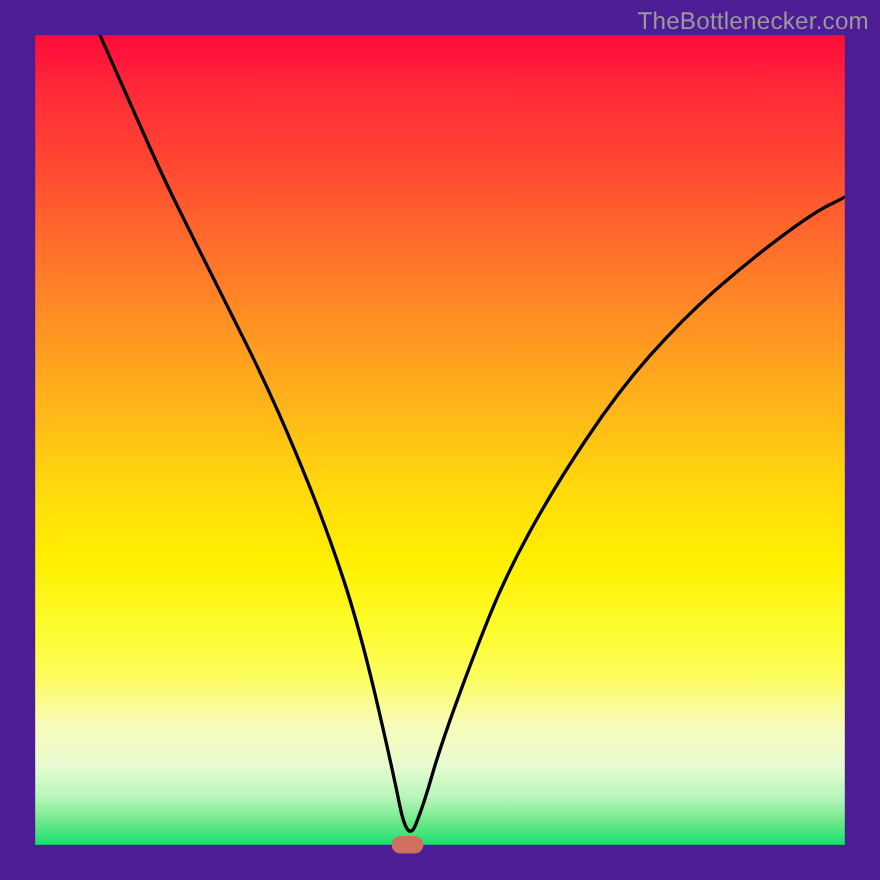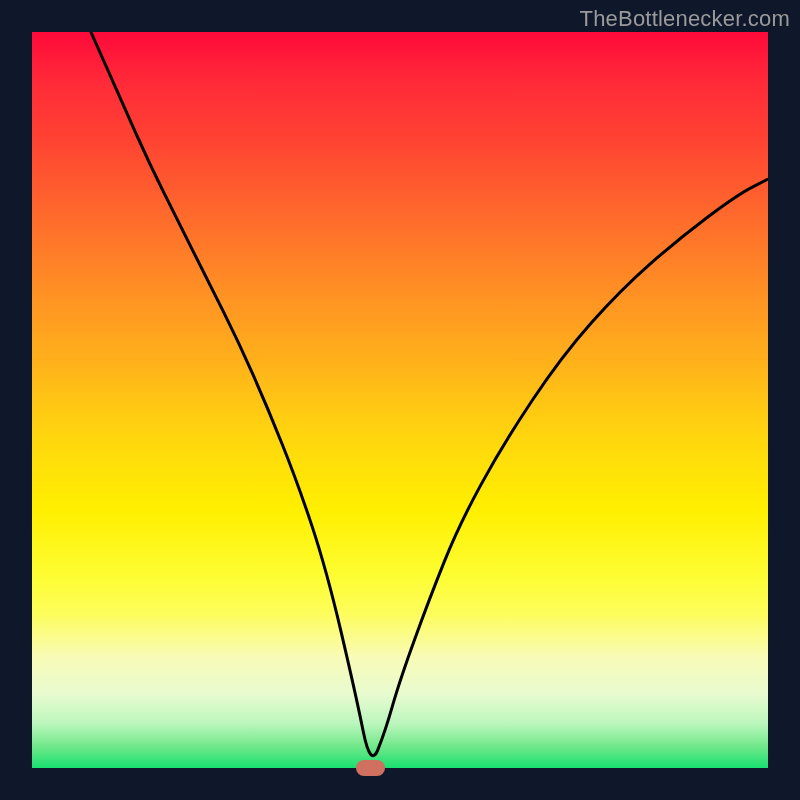--- a/index.html
+++ b/index.html
@@ -7,21 +7,21 @@
     padding: 0;
     width: 800px;
     height: 800px;
     background: #000;
     overflow: hidden;
   }
   .frame {
     position: relative;
     width: 800px;
     height: 800px;
-    background: #0f172a;
+    background: #4c1d95;
   }
   .plot-area {
     position: absolute;
     left: 32px;
     top: 32px;
     width: 736px;
     height: 736px;
     background: linear-gradient(
       to bottom,
       #ff0a3a 0%,

